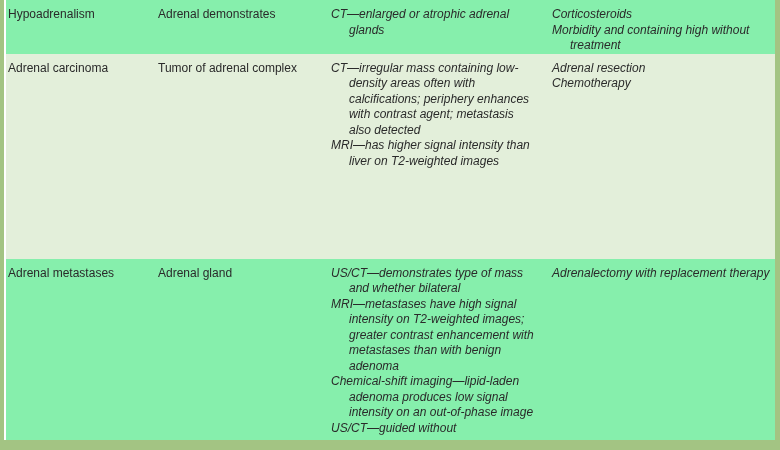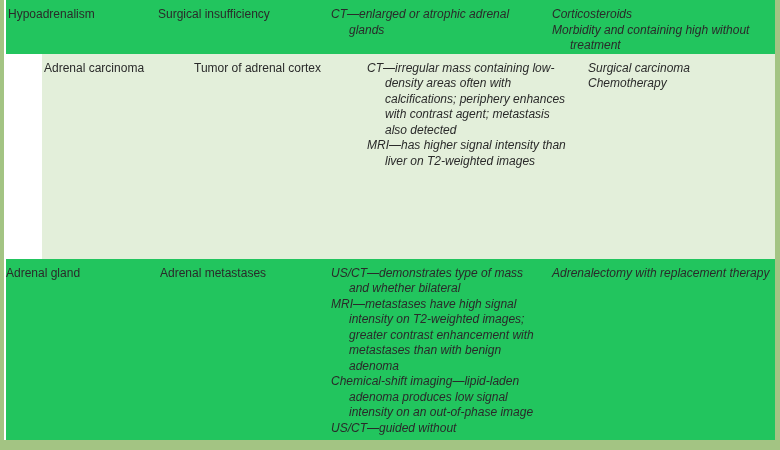--- a/index.html
+++ b/index.html
@@ -22,23 +22,23 @@
   .edge-bottom { left: 0; bottom: 0; width: 780px; height: 10px; }
 
   .table-body {
     position: absolute;
     left: 6px; top: 0;
     width: 769px;
   }
   .row {
     display: grid;
     grid-template-columns: 152px 173px 208px 1fr;
-    background: #22c55e;
+    background: #86efac;
   }
-  .row.shaded { background: var(--shade); margin-left: 36px; }
+  .row.shaded { background: var(--shade); }
   .row:nth-child(1) { min-height: 48px; }
   .row:nth-child(2) { min-height: 205px; }
   .row:nth-child(3) { min-height: 187px; }
   .cell {
     padding-top: 7px;
     line-height: 15.5px;
     box-sizing: border-box;
   }
   .c1 { padding-left: 2px; }
   .c4 { padding-left: 13px; padding-right: 4px; }
@@ -48,44 +48,44 @@
     text-indent: -18px;
     font-style: italic;
   }
 </style>
 </head>
 <body>
 
 <div class="table-body">
     <div class="row">
       <div class="cell c1"><span>Hypoadrenalism</span></div>
-      <div class="cell c2"><span>Surgical insufficiency</span></div>
+      <div class="cell c2"><span>Adrenal demonstrates</span></div>
       <div class="cell c3">
         <p class="hang">CT—enlarged or atrophic adrenal glands</p>
       </div>
       <div class="cell c4">
         <p class="hang">Corticosteroids</p>
         <p class="hang">Morbidity and containing high without treatment</p>
       </div>
     </div>
     <div class="row shaded">
       <div class="cell c1"><span>Adrenal carcinoma</span></div>
-      <div class="cell c2"><span>Tumor of adrenal cortex</span></div>
+      <div class="cell c2"><span>Tumor of adrenal complex</span></div>
       <div class="cell c3">
         <p class="hang">CT—irregular mass containing low-density areas often with calcifications; periphery enhances with contrast agent; metastasis also detected</p>
         <p class="hang">MRI—has higher signal intensity than liver on T2-weighted images</p>
       </div>
       <div class="cell c4">
-        <p class="hang">Surgical carcinoma</p>
+        <p class="hang">Adrenal resection</p>
         <p class="hang">Chemotherapy</p>
       </div>
     </div>
     <div class="row">
+      <div class="cell c1"><span>Adrenal metastases</span></div>
       <div class="cell c2"><span>Adrenal gland</span></div>
-      <div class="cell c1"><span>Adrenal metastases</span></div>
       <div class="cell c3">
         <p class="hang">US/CT—demonstrates type of mass and whether bilateral</p>
         <p class="hang">MRI—metastases have high signal intensity on T2-weighted images; greater contrast enhancement with metastases than with benign adenoma</p>
         <p class="hang">Chemical-shift imaging—lipid-laden adenoma produces low signal intensity on an out-of-phase image</p>
         <p class="hang">US/CT—guided without</p>
       </div>
       <div class="cell c4">
         <p class="hang">Adrenalectomy with replacement therapy</p>
       </div>
     </div>

